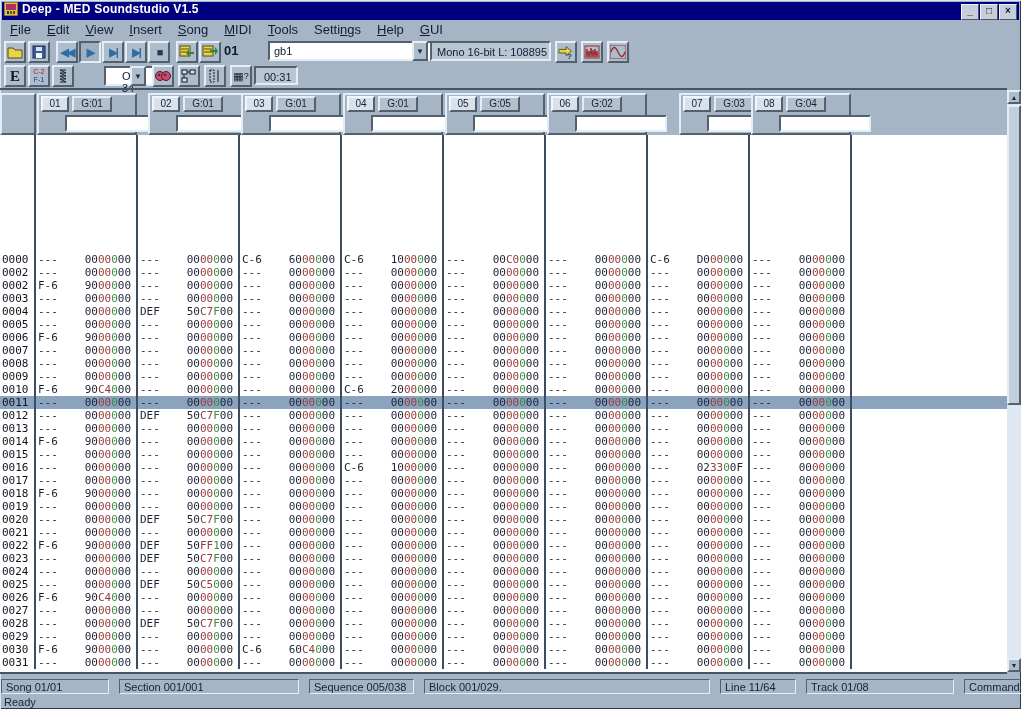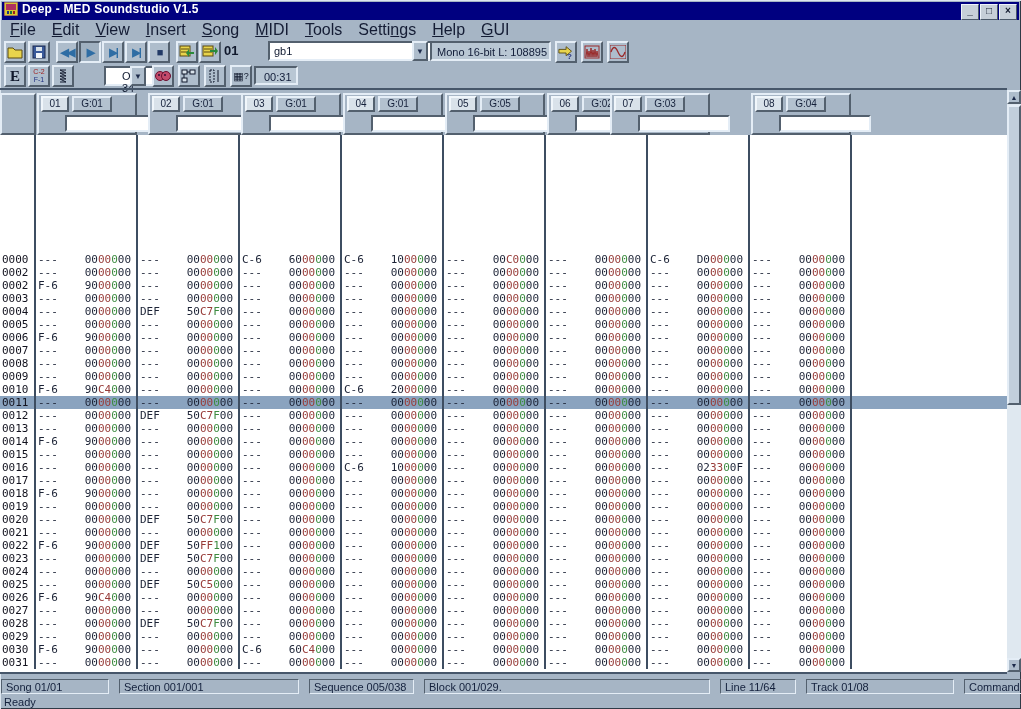--- a/index.html
+++ b/index.html
@@ -9,21 +9,21 @@
   
   #titlebar{position:absolute;left:2px;top:2px;width:1017px;height:18px;background:#000080;
             display:flex;align-items:flex-start;color:#fff;}
   #titlebar .title{font-size:12px;font-weight:bold;margin-left:4px;letter-spacing:.2px;}
   #appicon{width:14px;height:14px;margin-left:2px;flex:0 0 auto;}
   #wincontrols{position:absolute;right:2px;top:2px;display:flex;gap:1px;}
   .winbtn{width:16px;height:14px;background:#c6cfd8;border:1px solid;border-color:#eef4fa #4a5868 #4a5868 #eef4fa;
           font-size:10px;line-height:12px;text-align:center;color:#10182c;font-weight:bold;}
   
   #menubar{position:absolute;left:2px;top:20px;width:1017px;height:19px;display:flex;align-items:center;}
-  .menu-item{font-size:16px;color:#141c34;padding:2px 8px;white-space:nowrap;}
+  .menu-item{font-size:13px;color:#141c34;padding:2px 8px;white-space:nowrap;}
   
   #tb1{position:absolute;left:2px;top:39px;width:1017px;height:26px;}
   #tb2{position:absolute;left:2px;top:64px;width:1017px;height:24px;}
   .btn{position:absolute;width:22px;height:22px;background:#aebdcc;border:2px solid;
        border-color:#e4edf6 #53606e #53606e #e4edf6;box-sizing:border-box;
        display:flex;align-items:center;justify-content:center;font-size:11px;color:#1c3a66;}
   .btn.pressed{border-color:#53606e #e4edf6 #e4edf6 #53606e;background:#9fb0c0;}
   .sunkenbox{background:#b9c7d4;border:2px solid;border-color:#53606e #e4edf6 #e4edf6 #53606e;
              box-sizing:border-box;color:#111c38;}
   .whitefield{background:#ffffff;border:2px solid;border-color:#53606e #e4edf6 #e4edf6 #53606e;
@@ -244,21 +244,21 @@
       <div class="thead-group" style="left: 445px;">
         <div class="tnum">05</div>
         <div class="tgrp">G:05</div>
         <div class="tname whitefield"></div>
       </div>
       <div class="thead-group" style="left: 547px;">
         <div class="tnum">06</div>
         <div class="tgrp">G:02</div>
         <div class="tname whitefield"></div>
       </div>
-      <div class="thead-group" style="left: 610px;">
+      <div class="thead-group" style="left: 679px;">
         <div class="tnum">07</div>
         <div class="tgrp">G:03</div>
         <div class="tname whitefield"></div>
       </div>
       <div class="thead-group" style="left: 751px;">
         <div class="tnum">08</div>
         <div class="tgrp">G:04</div>
         <div class="tname whitefield"></div>
       </div>
     </div>

